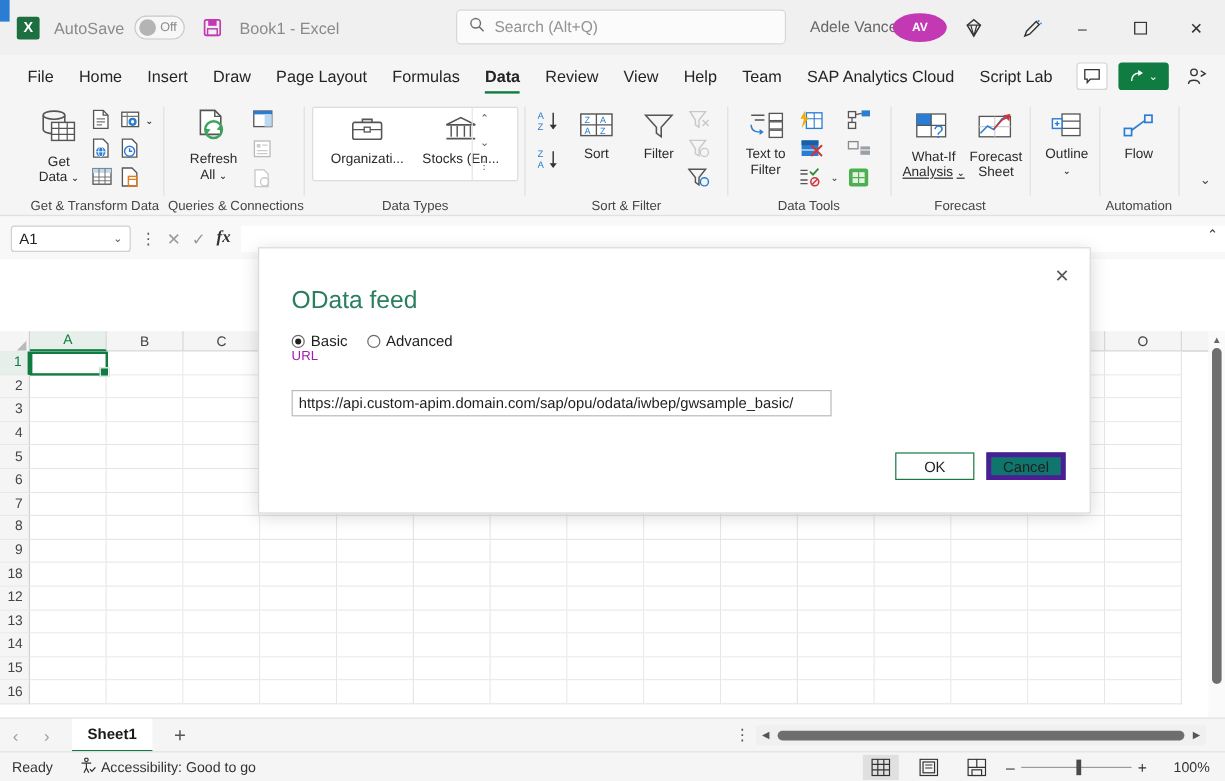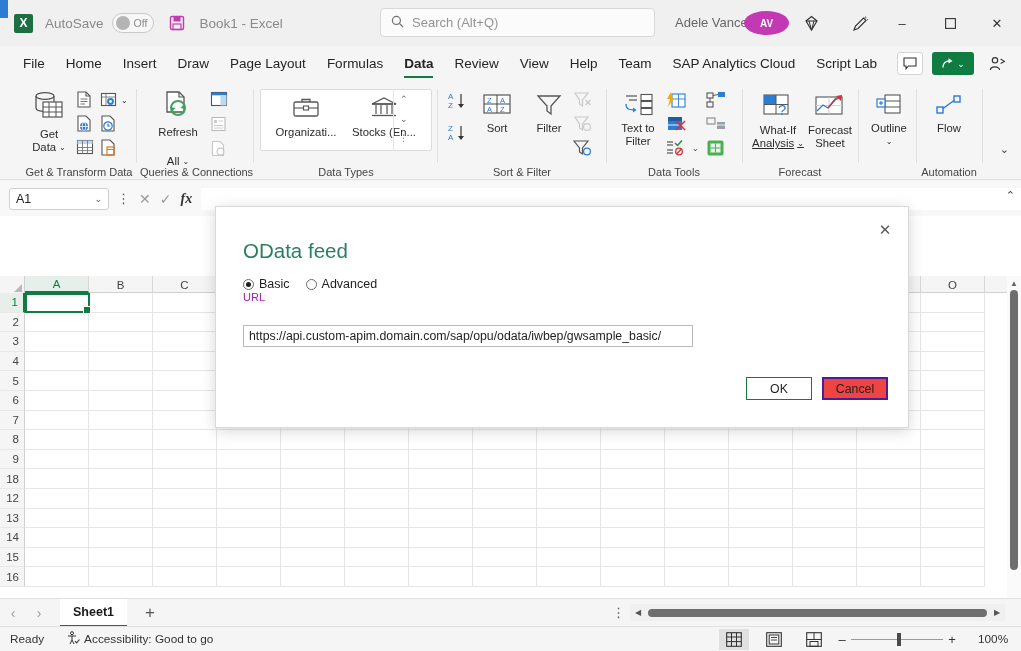--- a/index.html
+++ b/index.html
@@ -347,21 +347,21 @@
     border: 1px solid #b9b9b9; background:#fff;
     font-size: 12.3px; color:#1f1f1f;
     padding: 0 5px;
     font-family:"Liberation Sans", sans-serif;
   }
   .btn-row { position:absolute; right: 20px; top: 170px; display:flex; gap: 10px; }
   .dbtn {
     width: 66px; height: 23px;
     display:flex; align-items:center; justify-content:center;
     font-size: 12.3px; color:#1f1f1f;
-    background: #ef4444; border: 2px solid #4c1d95;
+    background: #0f766e; border: 4px solid #4c1d95;
   }
   .dbtn.primary { border: 1.8px solid #167741; background:#fff; }
 </style>
 </head>
 <body>
 
 <div id="app">
 
   <div class="titlebar">
     <div class="tb-leftstrip"></div>
@@ -551,21 +551,21 @@
         <span class="ico">
           <svg width="32" height="32" viewBox="0 0 32 32">
             <path d="M5 3 H17 L22 8 V23 H5 Z" fill="#fff" stroke="#555" stroke-width="1.3"></path>
             <path d="M17 3 V8 H22" fill="none" stroke="#555" stroke-width="1.2"></path>
             <circle cx="16" cy="19" r="7" fill="none" stroke="#3da35d" stroke-width="2"></circle>
             <path d="M22 15 L23.5 20 L18.5 19" fill="#3da35d"></path>
             <path d="M10 23 L8.5 18 L13.5 19" fill="#3da35d"></path>
           </svg>
         </span>
         <span>Refresh</span>
-        <span style="display:flex;gap:3px;align-items:center;margin-top:16px;">
+        <span style="display:flex;gap:3px;align-items:center;">
           <span>All</span>
           <span style="font-size:8px">⌄</span>
         </span>
       </div>
       <div class="ritem" style="left:70px; top:10px;">
         <span>
           <svg width="18" height="16" viewBox="0 0 18 16">
               <rect x="1.5" y="1.5" width="15" height="13" fill="#fff" stroke="#555" stroke-width="1.1"></rect>
               <rect x="1.5" y="1.5" width="15" height="2.8" fill="#2b7cd3"></rect>
               <rect x="10.5" y="4.3" width="6" height="10.2" fill="#bcd9ef"></rect>

